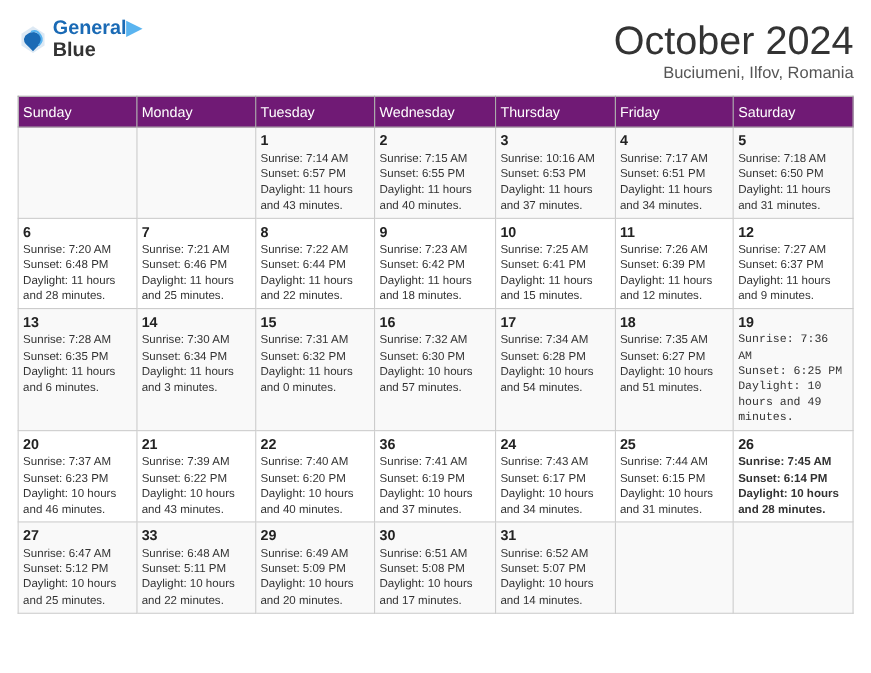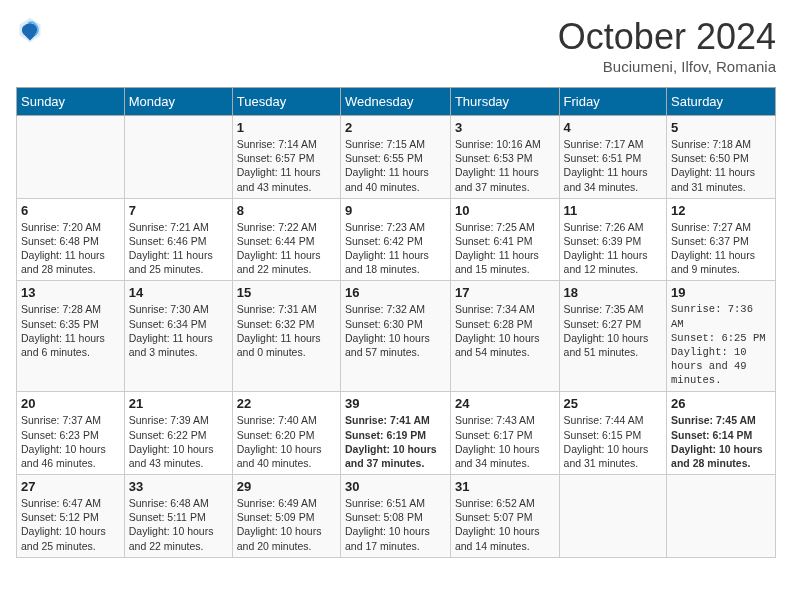--- a/index.html
+++ b/index.html
@@ -45,21 +45,21 @@
     .location {
       font-size: 15px;
       color: #555;
     }
     table {
       width: 100%;
       border-collapse: collapse;
       font-size: 11px;
     }
     thead tr th {
-      background: #0369a1;
+      background: #701a75;
       color: #fff;
       padding: 6px 4px;
       text-align: left;
       font-size: 13px;
       font-weight: normal;
       border: 1px solid #aaa;
     }
     tbody tr td {
       border: 1px solid #ccc;
       vertical-align: top;
@@ -90,20 +90,24 @@
 </head>
 <body>
 
 <div class="header">
   <div class="logo">
     <svg class="logo-icon" viewBox="0 0 32 32">
       <polygon points="16,2 28,10 28,22 16,30 4,22 4,10" fill="#1a6ab5" opacity="0.15"></polygon>
       <path d="M8 12 Q16 4 24 12 Q28 18 20 24 L16 28 L12 24 Q4 18 8 12Z" fill="#1a6ab5"></path>
       <path d="M14 8 Q20 5 24 12 Q27 17 22 22" fill="none" stroke="#5ab4f0" stroke-width="2"></path>
     </svg>
+    <div class="logo-text">
+      <div><span>General</span><span style="color:#5ab4f0">▶</span></div>
+      <div>Blue</div>
+    </div>
   </div>
   <div class="title-block">
     <div class="month-title">October 2024</div>
     <div class="location">Buciumeni, Ilfov, Romania</div>
   </div>
 </div>
 
 <table>
   <thead>
     <tr>
@@ -252,22 +256,22 @@
 Sunset: 6:22 PM
 Daylight: 10 hours and 43 minutes.</div>
         </td>
         <td>
           <span class="day-num">22</span>
           <div class="day-info" style="white-space: pre-line;">Sunrise: 7:40 AM
 Sunset: 6:20 PM
 Daylight: 10 hours and 40 minutes.</div>
         </td>
         <td>
-          <span class="day-num">39</span>
-          <div class="day-info" style="white-space: pre-line; font-weight: bold;">Sunrise: 7:41 AM
+          <span class="day-num">36</span>
+          <div class="day-info" style="white-space: pre-line;">Sunrise: 7:41 AM
 Sunset: 6:19 PM
 Daylight: 10 hours and 37 minutes.</div>
         </td>
         <td>
           <span class="day-num">24</span>
           <div class="day-info" style="white-space: pre-line;">Sunrise: 7:43 AM
 Sunset: 6:17 PM
 Daylight: 10 hours and 34 minutes.</div>
         </td>
         <td>

